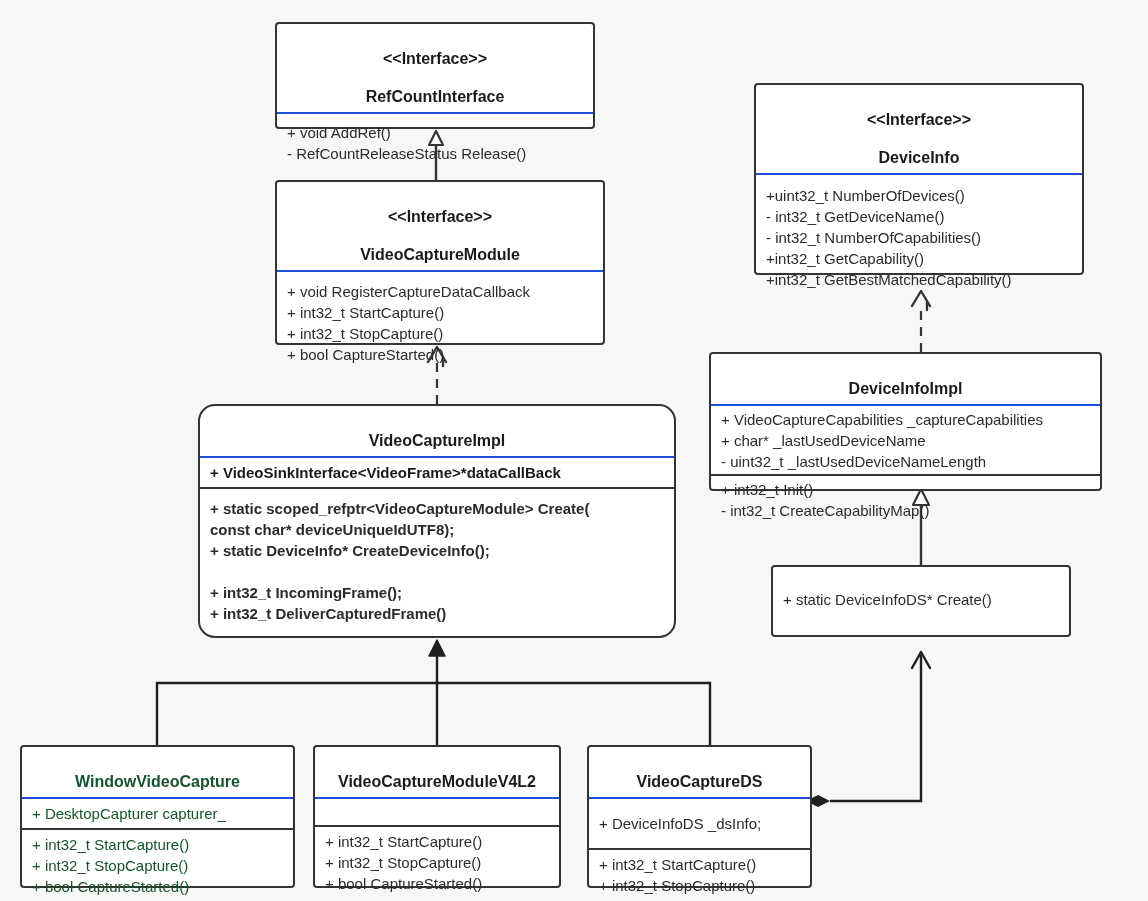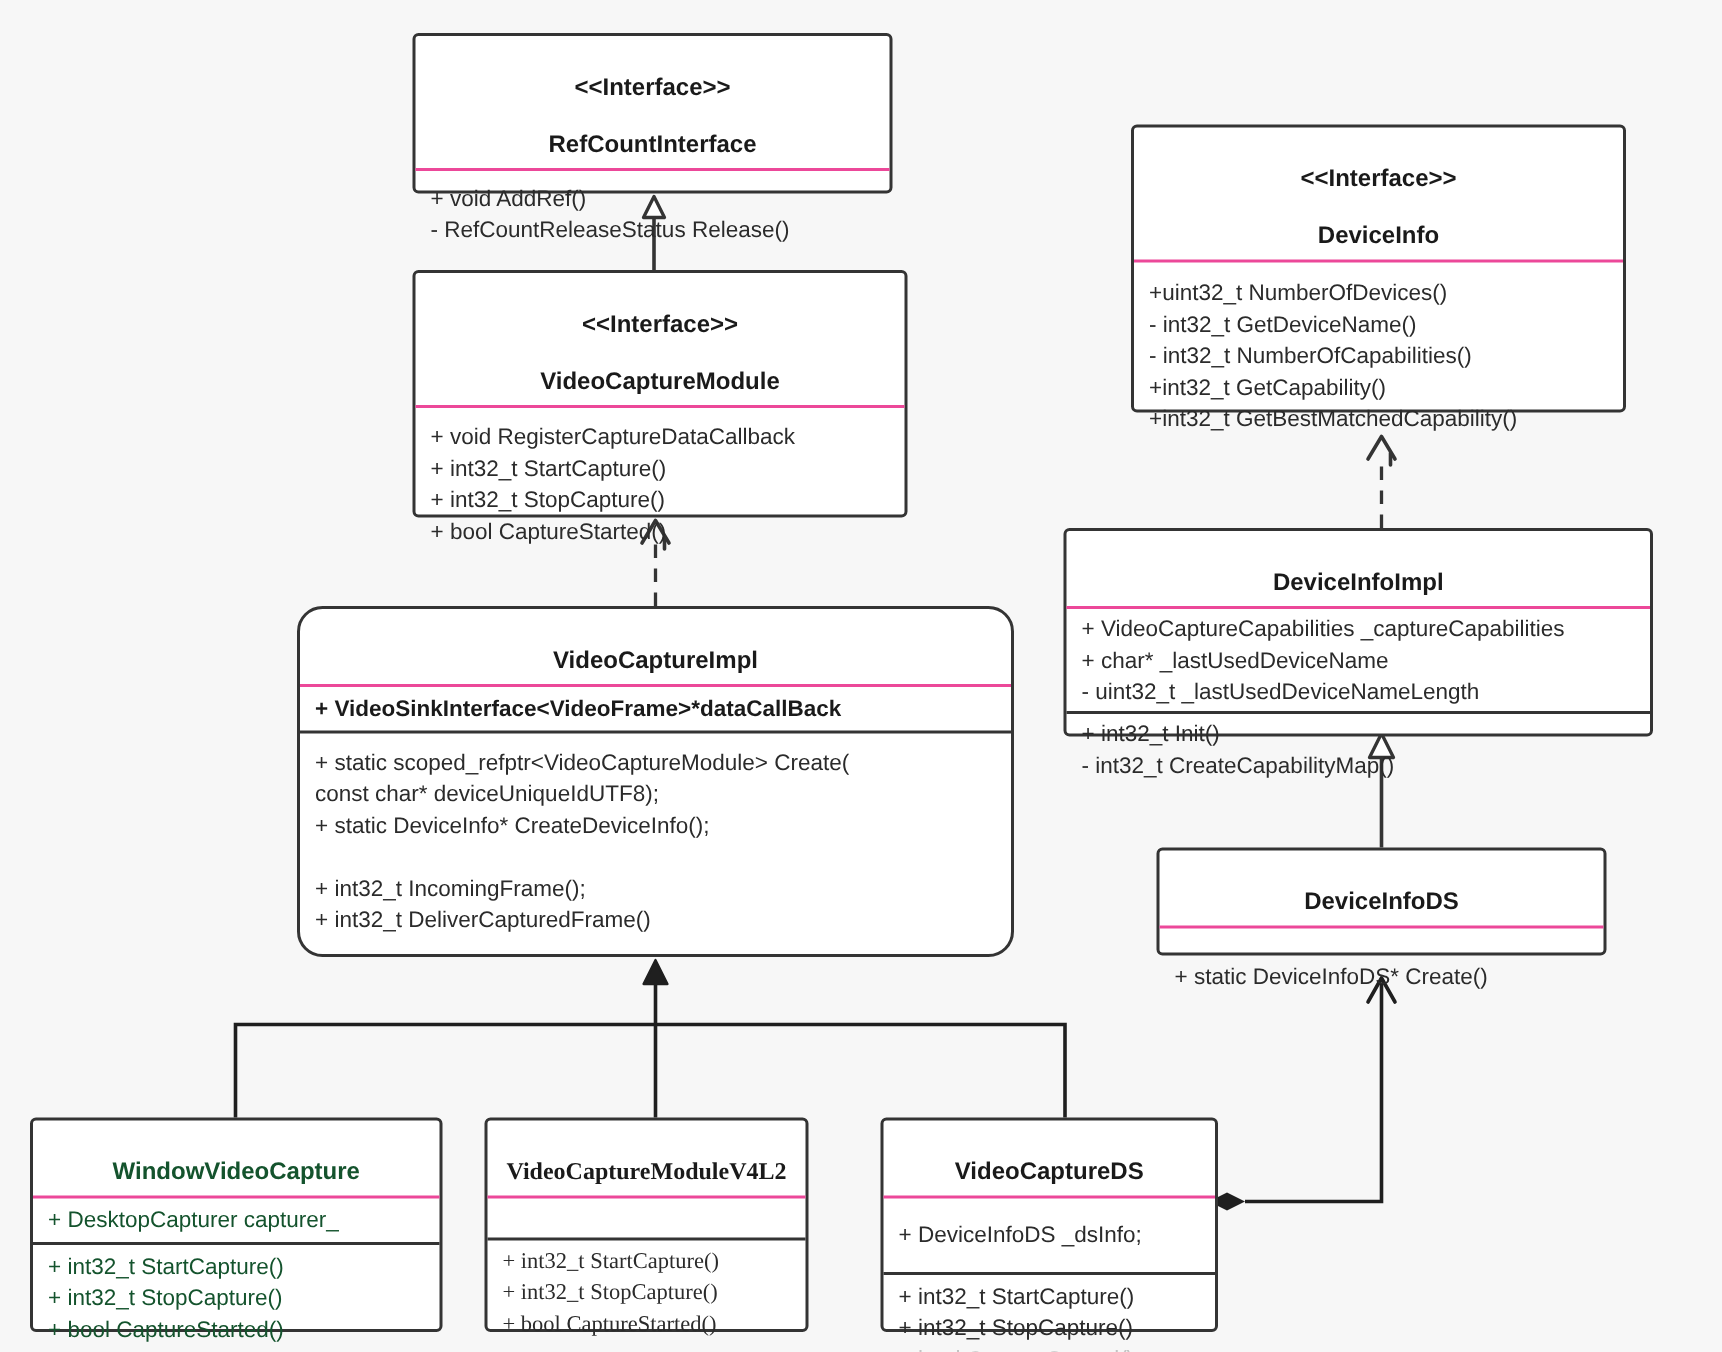--- a/index.html
+++ b/index.html
@@ -39,21 +39,21 @@
     z-index: 2;
   }
   .cls-header {
     box-sizing: border-box;
     text-align: center;
     font-weight: bold;
     color: #1a1a1a;
     font-size: 16px;
     line-height: 19px;
     padding: 6px 8px 6px 8px;
-    border-bottom: 2px solid #ec4899;
+    border-bottom: 2px solid #1d4ed8;
     white-space: pre-line;
   }
   .cls-header .stereo {
     display: block;
     font-weight: bold;
   }
   .compartment {
     box-sizing: border-box;
     padding: 22px 10px 7px 10px;
     font-size: 15px;
@@ -81,24 +81,24 @@
   }
 
   
   #cls-refcountinterface { left: 275px; top: 22px;  width: 320px; height: 107px; }
   #cls-videocapturemodule{ left: 275px; top: 180px; width: 330px; height: 165px; }
   #cls-videocaptureimpl  { left: 198px; top: 404px; width: 478px; height: 234px; border-radius: 17px; }
   #cls-deviceinfo        { left: 754px; top: 83px;  width: 330px; height: 192px; }
   #cls-deviceinfoimpl    { left: 709px; top: 352px; width: 393px; height: 139px; }
   #cls-deviceinfods      { left: 771px; top: 565px; width: 300px; height: 72px; }
   #cls-windowvideocapture{ left: 20px;  top: 745px; width: 275px; height: 143px; }
-  #cls-v4l2              { left: 323px; top: 745px; width: 216px; height: 143px; font-family: Liberation Serif, serif; }
+  #cls-v4l2              { left: 313px; top: 745px; width: 248px; height: 143px; }
   #cls-videocaptureds    { left: 587px; top: 745px; width: 225px; height: 143px; gap: 10px; }
 
-  #cls-videocaptureimpl .compartment.members { padding-top: 9px; }
+  #cls-videocaptureimpl .compartment.members { padding-top: 9px; font-weight: bold; }
   #cls-deviceinfoimpl .compartment { padding-top: 3px; padding-bottom: 2px; line-height: 21px; }
   #cls-deviceinfo .compartment { padding-top: 10px; }
   #cls-videocapturemodule .compartment { padding-top: 9px; }
   #cls-refcountinterface .compartment { padding-top: 8px; }
 </style>
 </head>
 <body>
 
 <div id="canvas">
 
@@ -214,23 +214,20 @@
       <span>DeviceInfoImpl</span>
     </div>
     <div class="compartment tight">+ VideoCaptureCapabilities _captureCapabilities
 + char* _lastUsedDeviceName
 -  uint32_t _lastUsedDeviceNameLength</div>
     <div class="compartment tight">+ int32_t Init()
 -  int32_t CreateCapabilityMap()</div>
   </div>
 
   <div class="uml-class" id="cls-deviceinfods">
-    <div class="cls-header">
-      <span>DeviceInfoDS</span>
-    </div>
     <div class="compartment">+ static DeviceInfoDS* Create()</div>
   </div>
 
   <div class="uml-class red" id="cls-windowvideocapture">
     <div class="cls-header">
       <span>WindowVideoCapture</span>
     </div>
     <div class="compartment tight">+ DesktopCapturer capturer_</div>
     <div class="compartment tight">+ int32_t StartCapture()
 + int32_t StopCapture()

